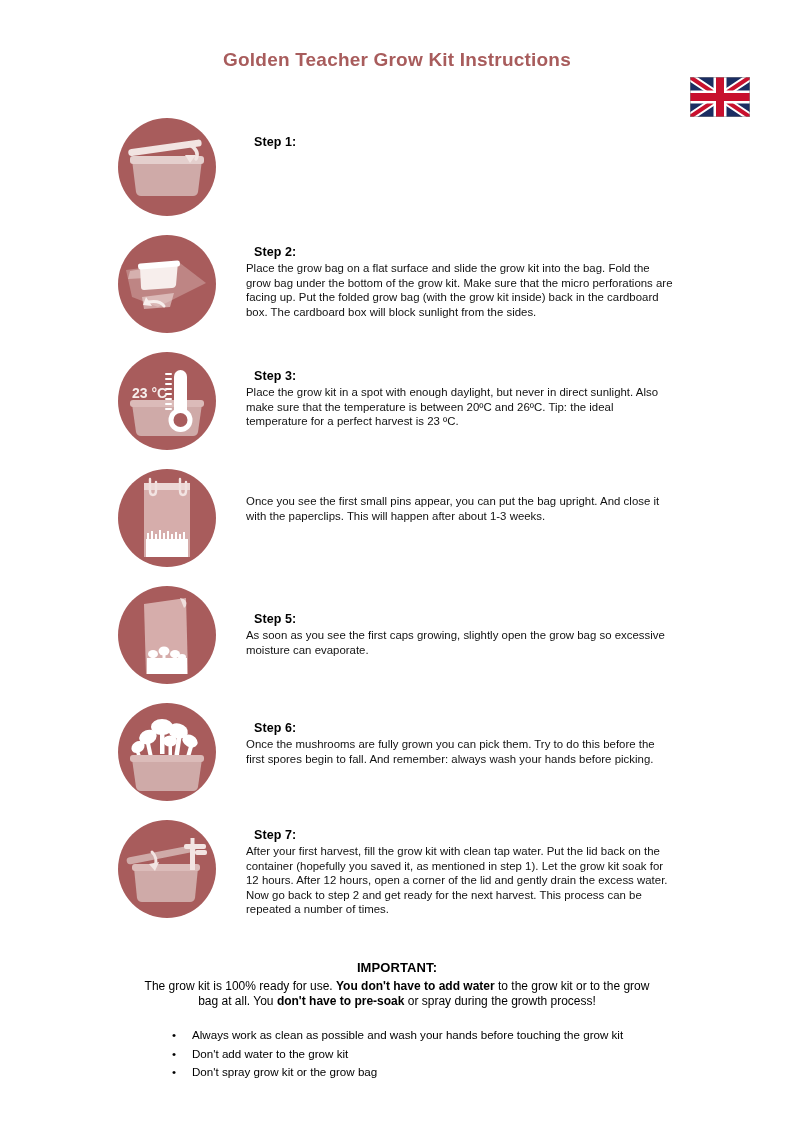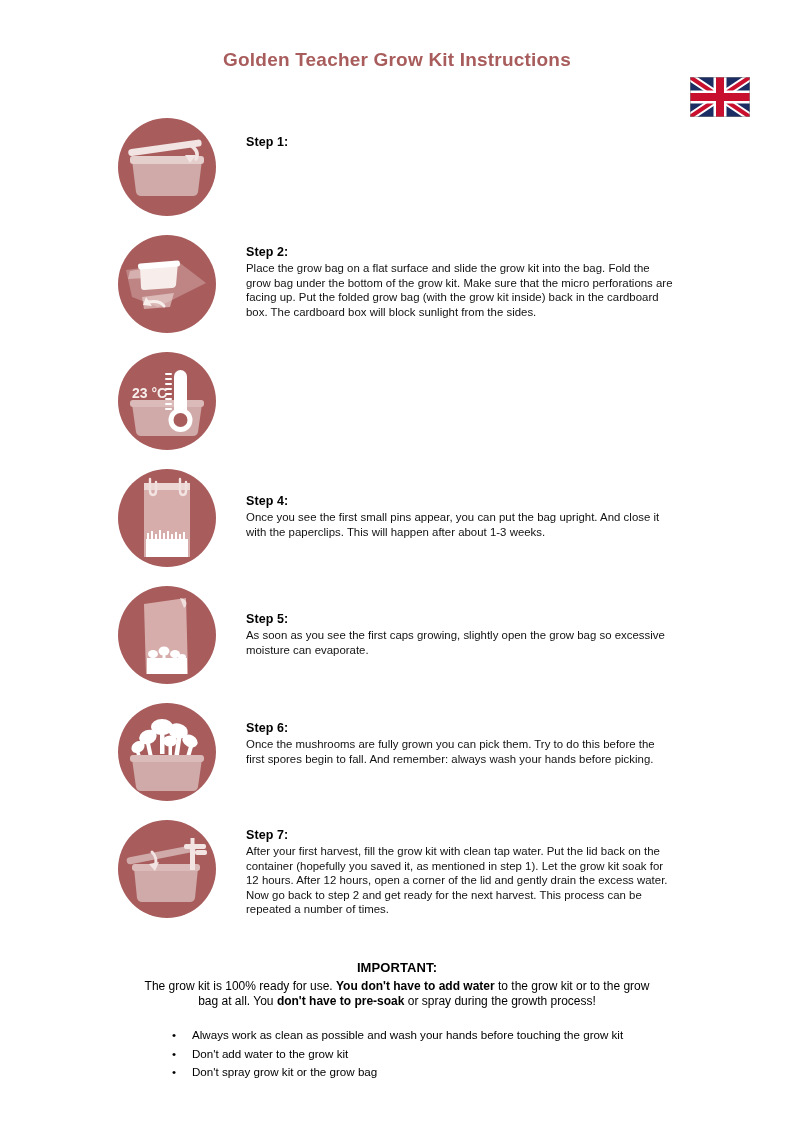--- a/index.html
+++ b/index.html
@@ -74,20 +74,21 @@
     left: 246px;
     width: 430px;
   }
   .step-label {
     font-size: 12.5px;
     font-weight: bold;
     color: #000;
     line-height: 15px;
     margin-bottom: 1px;
     letter-spacing: 0.1px;
+    margin-left: 8px;
   }
   .step-text {
     font-size: 11.4px;
     line-height: 14.6px;
     color: #111;
     letter-spacing: 0.02px;
   }
 
   
   .r1 .step-body { top: 17px; }
@@ -222,20 +223,24 @@
           <line x1="48" y1="32" x2="53" y2="32"></line>
           <line x1="48" y1="37" x2="53" y2="37"></line>
           <line x1="48" y1="42" x2="53" y2="42"></line>
           <line x1="48" y1="47" x2="53" y2="47"></line>
           <line x1="48" y1="52" x2="53" y2="52"></line>
           <line x1="48" y1="57" x2="53" y2="57"></line>
         </g>
 
         <text x="14" y="46" font-family="Liberation Sans, sans-serif" font-size="14" font-weight="bold" fill="#f7eeec">23 °C</text>
       </svg>
+    </div>
+    <div class="step-body">
+      <div class="step-label">Step 3:</div>
+      <div class="step-text">Place the grow kit in a spot with enough daylight, but never in direct sunlight. Also make sure that the temperature is between 20ºC and 26ºC. Tip: the ideal temperature for a perfect harvest is 23 ºC.</div>
     </div>
   </div>
 
   <div class="step-row r4">
     <div class="step-icon-wrap">
       <svg viewBox="0 0 98 98">
         <circle cx="49" cy="49" r="49" fill="#a85c5c"></circle>
 
         <rect x="26" y="14" width="46" height="74" fill="#e5c8c6" opacity="0.75"></rect>
 
@@ -253,21 +258,20 @@
           <rect x="61" y="65" width="2" height="7"></rect>
           <rect x="65" y="63" width="2" height="9"></rect>
         </g>
 
         <path d="M32,10 L32,22 q0,4 3,4 q3,0 3,-4 L38,13" stroke="#f2e4e2" stroke-width="2.4" fill="none" stroke-linecap="round"></path>
         <path d="M62,10 L62,22 q0,4 3,4 q3,0 3,-4 L68,13" stroke="#f2e4e2" stroke-width="2.4" fill="none" stroke-linecap="round"></path>
         <rect x="26" y="14" width="46" height="7" fill="#f0dedc" opacity="0.85"></rect>
       </svg>
     </div>
     <div class="step-body">
-      <div class="step-label">Step 4:</div>
       <div class="step-text">Once you see the first small pins appear, you can put the bag upright. And close it with the paperclips. This will happen after about 1-3 weeks.</div>
     </div>
   </div>
 
   <div class="step-row r5">
     <div class="step-icon-wrap">
       <svg viewBox="0 0 98 98">
         <circle cx="49" cy="49" r="49" fill="#a85c5c"></circle>
 
         <path d="M26,18 L68,12 L70,88 L28,88 Z" fill="#e5c8c6" opacity="0.75"></path>

